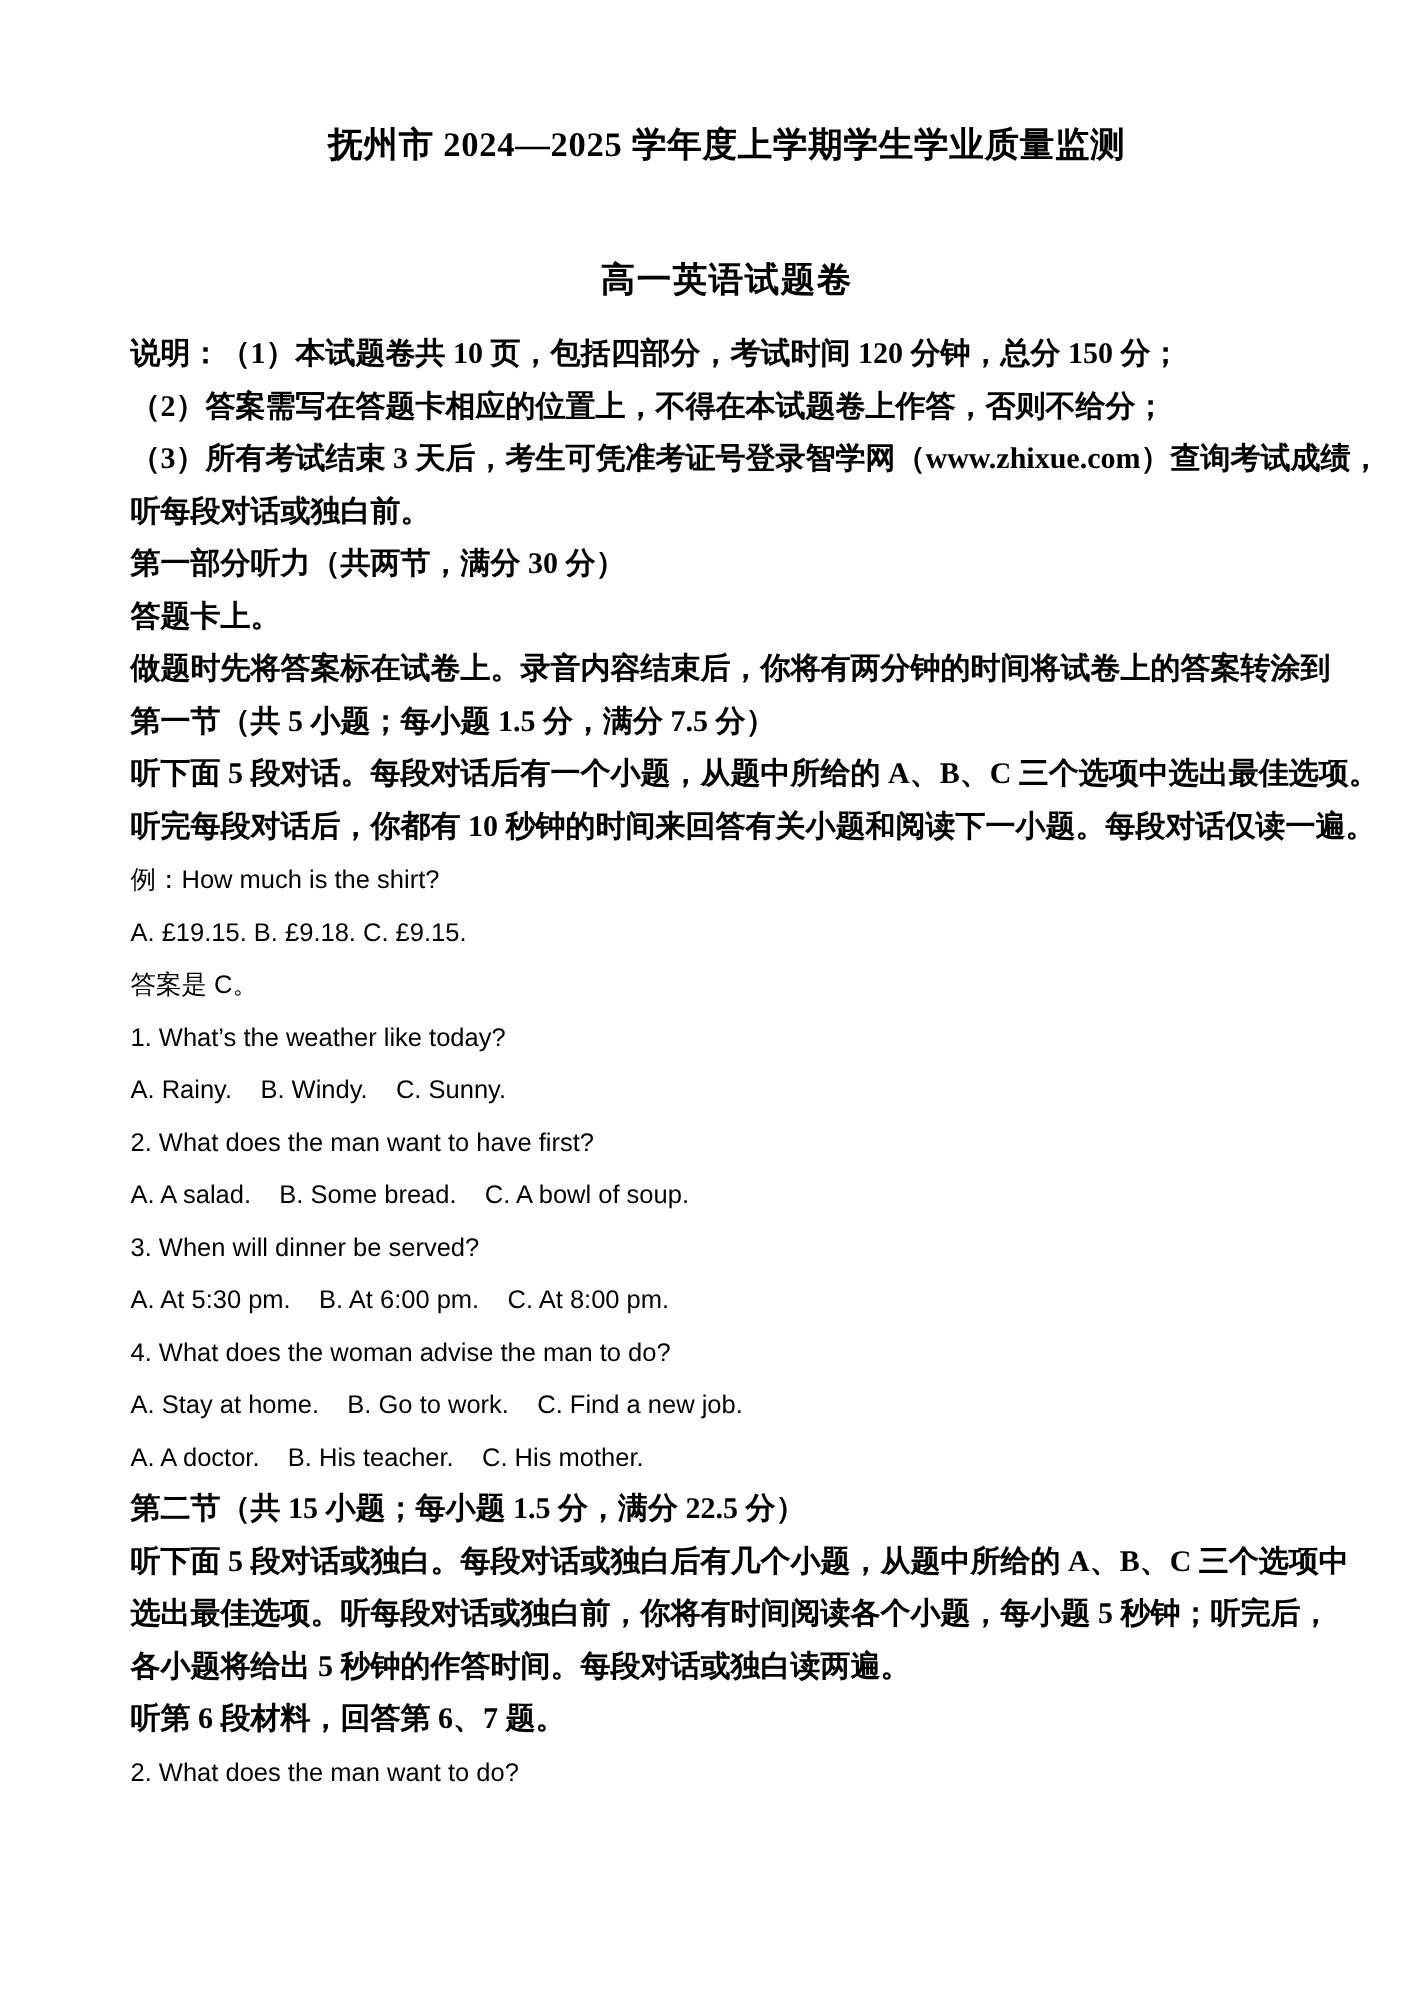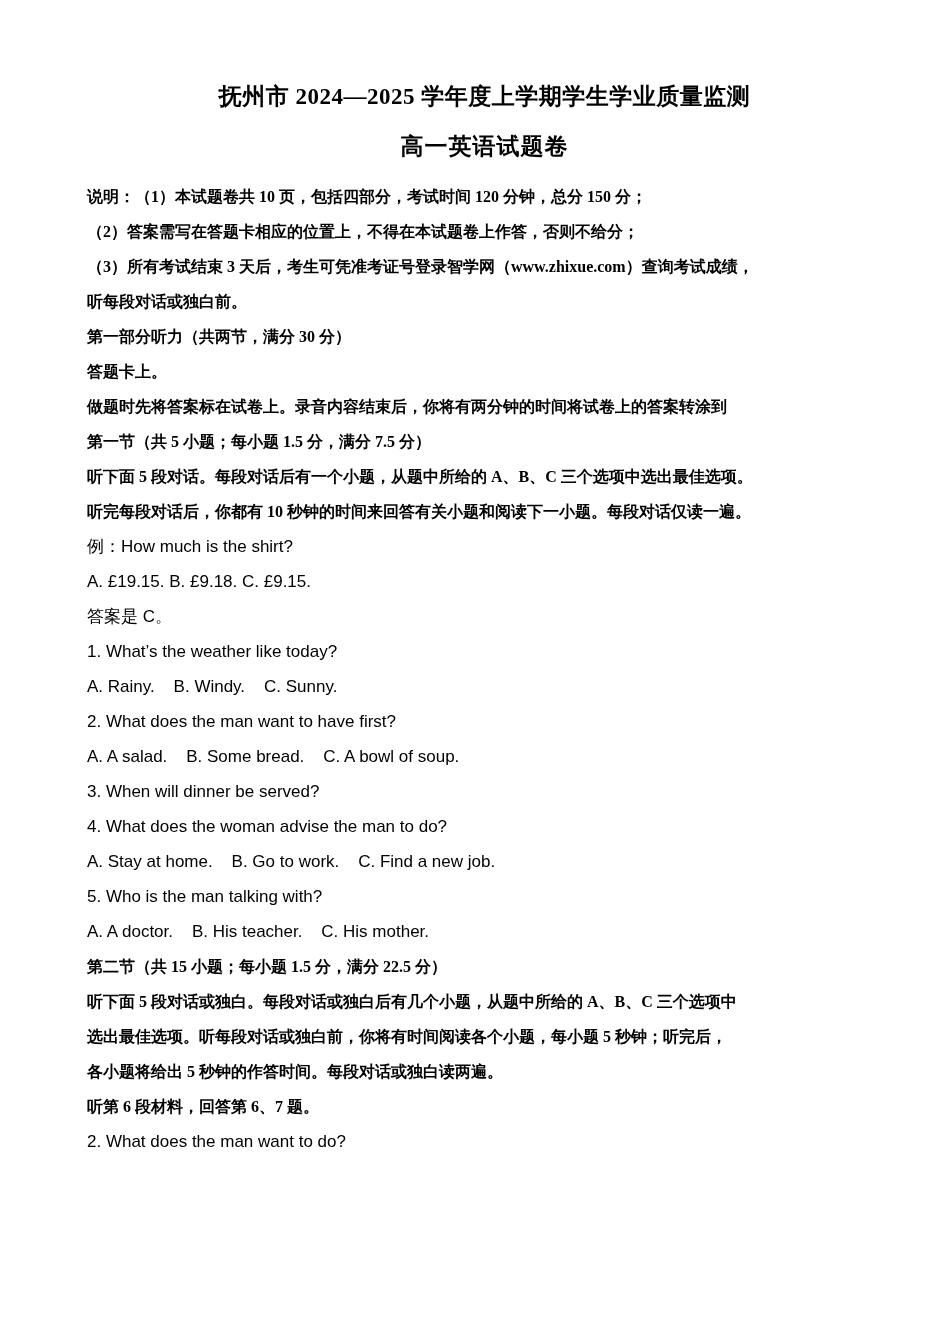--- a/index.html
+++ b/index.html
@@ -24,36 +24,36 @@
     font-size: 23px;
     line-height: 30px;
     letter-spacing: 0.5px;
     font-family: "Liberation Serif", "DejaVu Serif", serif;
   }
   .doc-subtitle {
     text-align: center;
     font-weight: bold;
     font-size: 23px;
     line-height: 30px;
-    margin-top: 20px;
+    margin-top: 60px;
     letter-spacing: 1px;
     font-family: "Liberation Serif", "DejaVu Serif", serif;
   }
   .body-lines {
     margin-top: 17px;
   }
   .line {
     line-height: 35px;
     height: 35px;
     white-space: pre;
     overflow: visible;
   }
   .cn-bold {
     font-weight: bold;
-    font-size: 16px;
+    font-size: 20px;
     font-family: "Liberation Serif", "DejaVu Serif", serif;
   }
   .en {
     font-weight: normal;
     font-size: 17px;
     font-family: Liberation Sans, sans-serif;
   }
 </style>
 </head>
 <body>
@@ -74,23 +74,23 @@
     <p class="line cn-bold">听下面 5 段对话。每段对话后有一个小题，从题中所给的 A、B、C 三个选项中选出最佳选项。</p>
     <p class="line cn-bold">听完每段对话后，你都有 10 秒钟的时间来回答有关小题和阅读下一小题。每段对话仅读一遍。</p>
     <p class="line en">例：How much is the shirt?</p>
     <p class="line en">A. £19.15. B. £9.18. C. £9.15.</p>
     <p class="line en">答案是 C。</p>
     <p class="line en">1. What’s the weather like today?</p>
     <p class="line en">A. Rainy.    B. Windy.    C. Sunny.</p>
     <p class="line en">2. What does the man want to have first?</p>
     <p class="line en">A. A salad.    B. Some bread.    C. A bowl of soup.</p>
     <p class="line en">3. When will dinner be served?</p>
+    <p class="line en">A. At 5:30 pm.    B. At 6:00 pm.    C. At 8:00 pm.</p>
     <p class="line en">4. What does the woman advise the man to do?</p>
     <p class="line en">A. Stay at home.    B. Go to work.    C. Find a new job.</p>
-    <p class="line en">5. Who is the man talking with?</p>
     <p class="line en">A. A doctor.    B. His teacher.    C. His mother.</p>
     <p class="line cn-bold">第二节（共 15 小题；每小题 1.5 分，满分 22.5 分）</p>
     <p class="line cn-bold">听下面 5 段对话或独白。每段对话或独白后有几个小题，从题中所给的 A、B、C 三个选项中</p>
     <p class="line cn-bold">选出最佳选项。听每段对话或独白前，你将有时间阅读各个小题，每小题 5 秒钟；听完后，</p>
     <p class="line cn-bold">各小题将给出 5 秒钟的作答时间。每段对话或独白读两遍。</p>
     <p class="line cn-bold">听第 6 段材料，回答第 6、7 题。</p>
     <p class="line en">2. What does the man want to do?</p>
   </div>
 </div>
 

